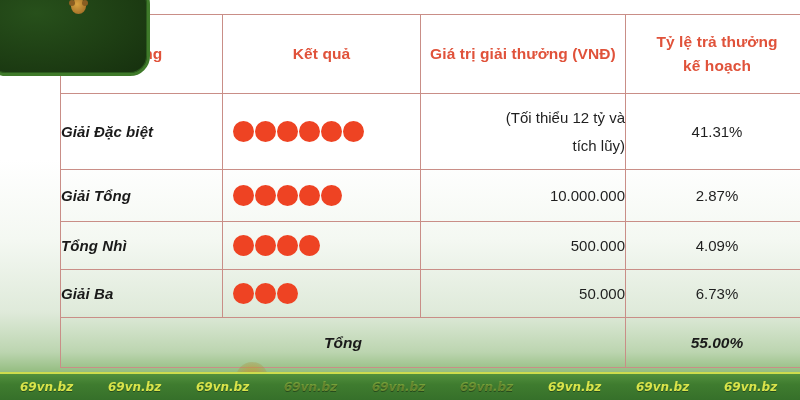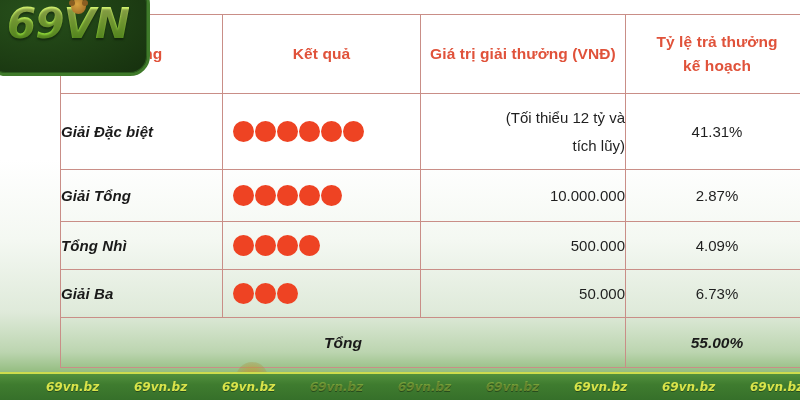--- a/index.html
+++ b/index.html
@@ -173,21 +173,21 @@
     width: 800px;
     height: 26px;
     background: linear-gradient(to bottom, #52903d 0%, #3f7c2f 40%, #36702a 100%);
     border-top: 2px solid #cddc4e;
     overflow: hidden;
   }
   #banner-marks {
     display: flex;
     align-items: center;
     height: 100%;
-    padding-left: 46px;
+    padding-left: 20px;
   }
   .wm {
     font-family: "DejaVu Sans", sans-serif;
     font-size: 12px;
     font-weight: bold;
     font-style: italic;
     color: #d9e44a;
     width: 88px;
     flex: 0 0 88px;
     white-space: nowrap;
@@ -283,21 +283,20 @@
 
       <tr class="r-total">
         <td class="total-label" colspan="3">Tổng</td>
         <td class="total-rate">55.00%</td>
       </tr>
 
     </tbody>
   </table>
 
   <div id="logo">
-    <div id="logo-text">69VN</div>
     <div id="logo-monkey"></div>
   </div>
 
   <div id="sun-blob"></div>
   <div id="faint-text"></div>
 
   <div id="banner">
     <div id="banner-marks">
       <span class="wm">69vn.bz</span>
       <span class="wm">69vn.bz</span>

